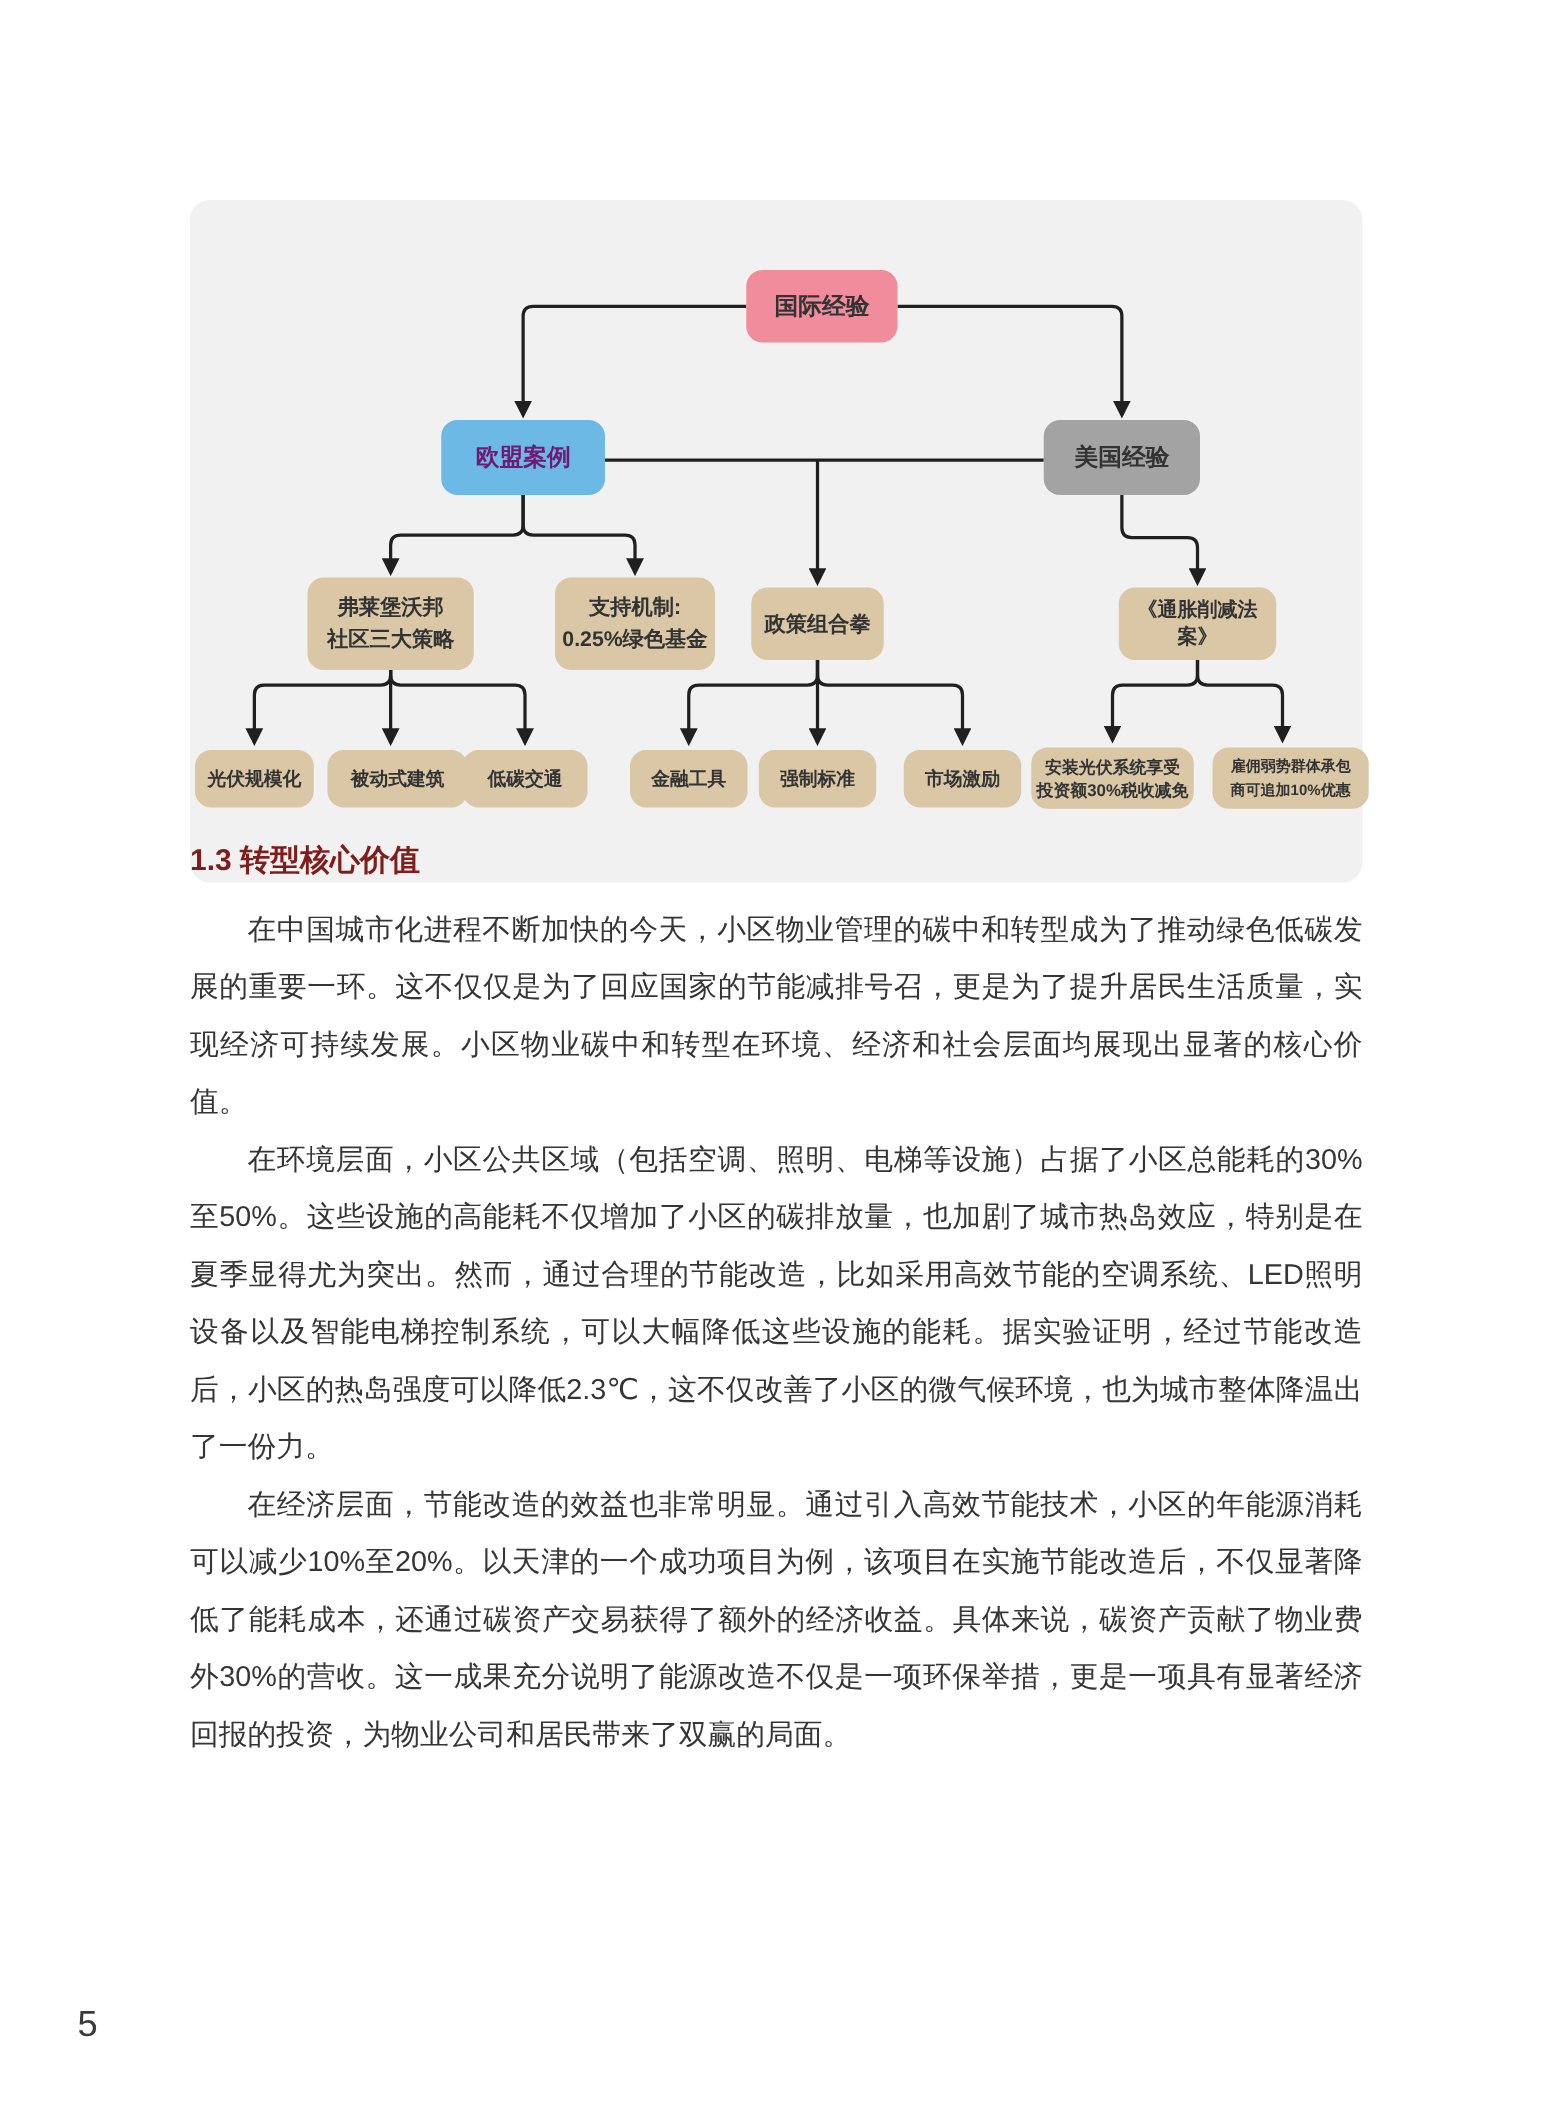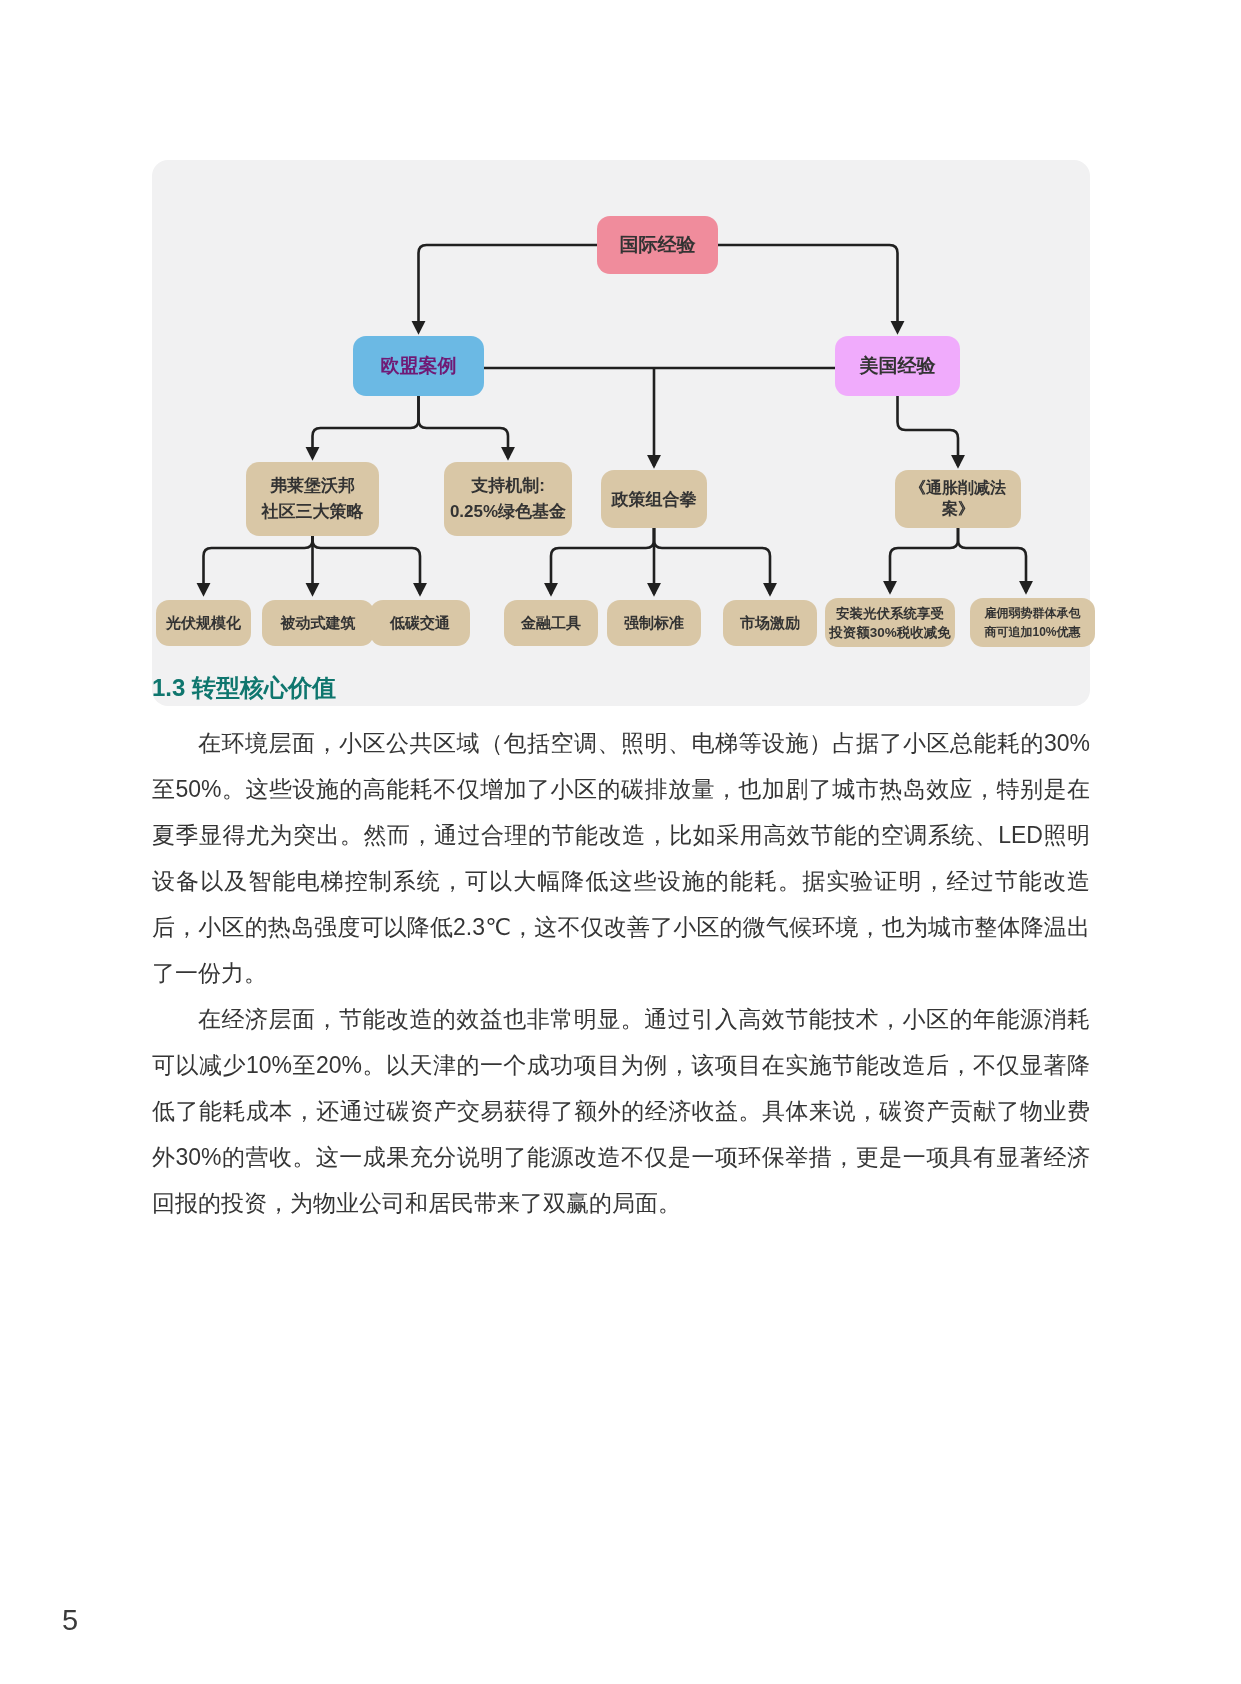--- a/index.html
+++ b/index.html
@@ -17,38 +17,38 @@
     background:#f1f1f2;border-radius:16px;
   }
   .panel svg{position:absolute;left:0;top:0;}
   .node{
     position:absolute;display:flex;align-items:center;justify-content:center;
     border-radius:13px;background:#d9c7a6;color:#333333;
     font-weight:bold;text-align:center;white-space:pre-line;
   }
   .n-root{left:445px;top:56px;width:121px;height:58px;font-size:19px;background:#f08c9c;}
   .n-eu{left:201px;top:176px;width:131px;height:60px;font-size:19px;background:#6bb9e4;color:#701a75;}
-  .n-us{left:683px;top:176px;width:125px;height:60px;font-size:19px;background:#f0abfc;}
+  .n-us{left:683px;top:176px;width:125px;height:60px;font-size:19px;background:#a3a3a3;}
   .n-freiburg{left:94px;top:302px;width:133px;height:74px;font-size:17px;line-height:26px;}
   .n-support{left:292px;top:302px;width:128px;height:74px;font-size:17px;line-height:26px;}
   .n-policy{left:449px;top:310px;width:106px;height:58px;font-size:17px;}
   .n-ira{left:743px;top:310px;width:126px;height:58px;font-size:16px;}
   .n-pv{left:4px;top:440px;width:95px;height:46px;font-size:15px;text-align:center;}
   .n-passive{left:110px;top:440px;width:112px;height:46px;font-size:15px;}
   .n-transport{left:218px;top:440px;width:100px;height:46px;font-size:15px;}
   .n-finance{left:352px;top:440px;width:94px;height:46px;font-size:15px;}
   .n-standard{left:455px;top:440px;width:94px;height:46px;font-size:15px;}
   .n-market{left:571px;top:440px;width:94px;height:46px;font-size:15px;}
   .n-solar{left:673px;top:438px;width:130px;height:49px;font-size:13.5px;line-height:19px;}
   .n-hire{left:818px;top:438px;width:125px;height:49px;font-size:12px;line-height:19px;}
   .edge{stroke:#202020;stroke-width:2.6;fill:none;}
   
   .text-block{position:absolute;left:152px;top:672px;width:938px;}
   .section-heading{
-    font-size:24px;font-weight:bold;color:#0f766e;margin:0 0 16px 0;
+    font-size:24px;font-weight:bold;color:#7f1d1d;margin:0 0 16px 0;
   }
   .para{
     font-size:23px;line-height:46px;text-align:justify;text-indent:2em;
     margin:0;color:#353535;
   }
   .page-number{
     position:absolute;left:62px;top:1604px;font-size:29px;color:#3a3a3a;
   }
 </style>
 </head>
@@ -102,17 +102,18 @@
   <div class="node n-standard">强制标准</div>
   <div class="node n-market">市场激励</div>
   <div class="node n-solar">安装光伏系统享受
 投资额30%税收减免</div>
   <div class="node n-hire">雇佣弱势群体承包
 商可追加10%优惠</div>
 </div>
 
 <div class="text-block">
   <h2 class="section-heading">1.3 转型核心价值</h2>
+  <p class="para">在中国城市化进程不断加快的今天，小区物业管理的碳中和转型成为了推动绿色低碳发展的重要一环。这不仅仅是为了回应国家的节能减排号召，更是为了提升居民生活质量，实现经济可持续发展。小区物业碳中和转型在环境、经济和社会层面均展现出显著的核心价值。</p>
   <p class="para">在环境层面，小区公共区域（包括空调、照明、电梯等设施）占据了小区总能耗的30%至50%。这些设施的高能耗不仅增加了小区的碳排放量，也加剧了城市热岛效应，特别是在夏季显得尤为突出。然而，通过合理的节能改造，比如采用高效节能的空调系统、LED照明设备以及智能电梯控制系统，可以大幅降低这些设施的能耗。据实验证明，经过节能改造后，小区的热岛强度可以降低2.3℃，这不仅改善了小区的微气候环境，也为城市整体降温出了一份力。</p>
   <p class="para">在经济层面，节能改造的效益也非常明显。通过引入高效节能技术，小区的年能源消耗可以减少10%至20%。以天津的一个成功项目为例，该项目在实施节能改造后，不仅显著降低了能耗成本，还通过碳资产交易获得了额外的经济收益。具体来说，碳资产贡献了物业费外30%的营收。这一成果充分说明了能源改造不仅是一项环保举措，更是一项具有显著经济回报的投资，为物业公司和居民带来了双赢的局面。</p>
 </div>
 
 <div class="page-number">5</div>
 
 </body></html>

